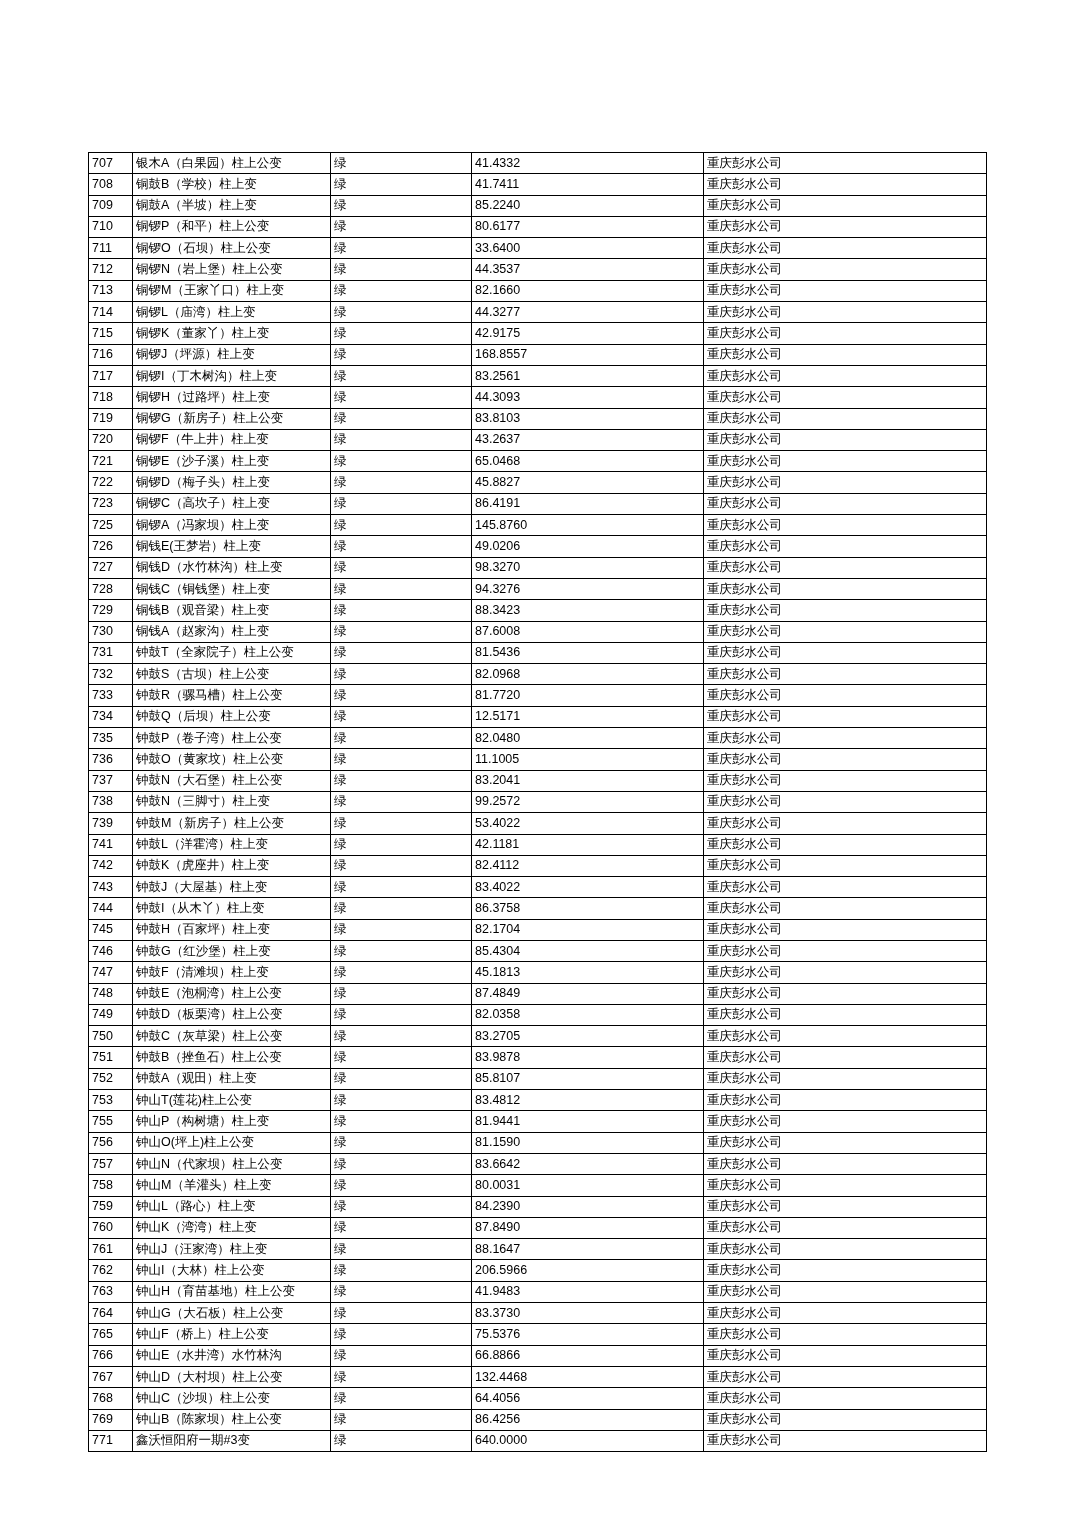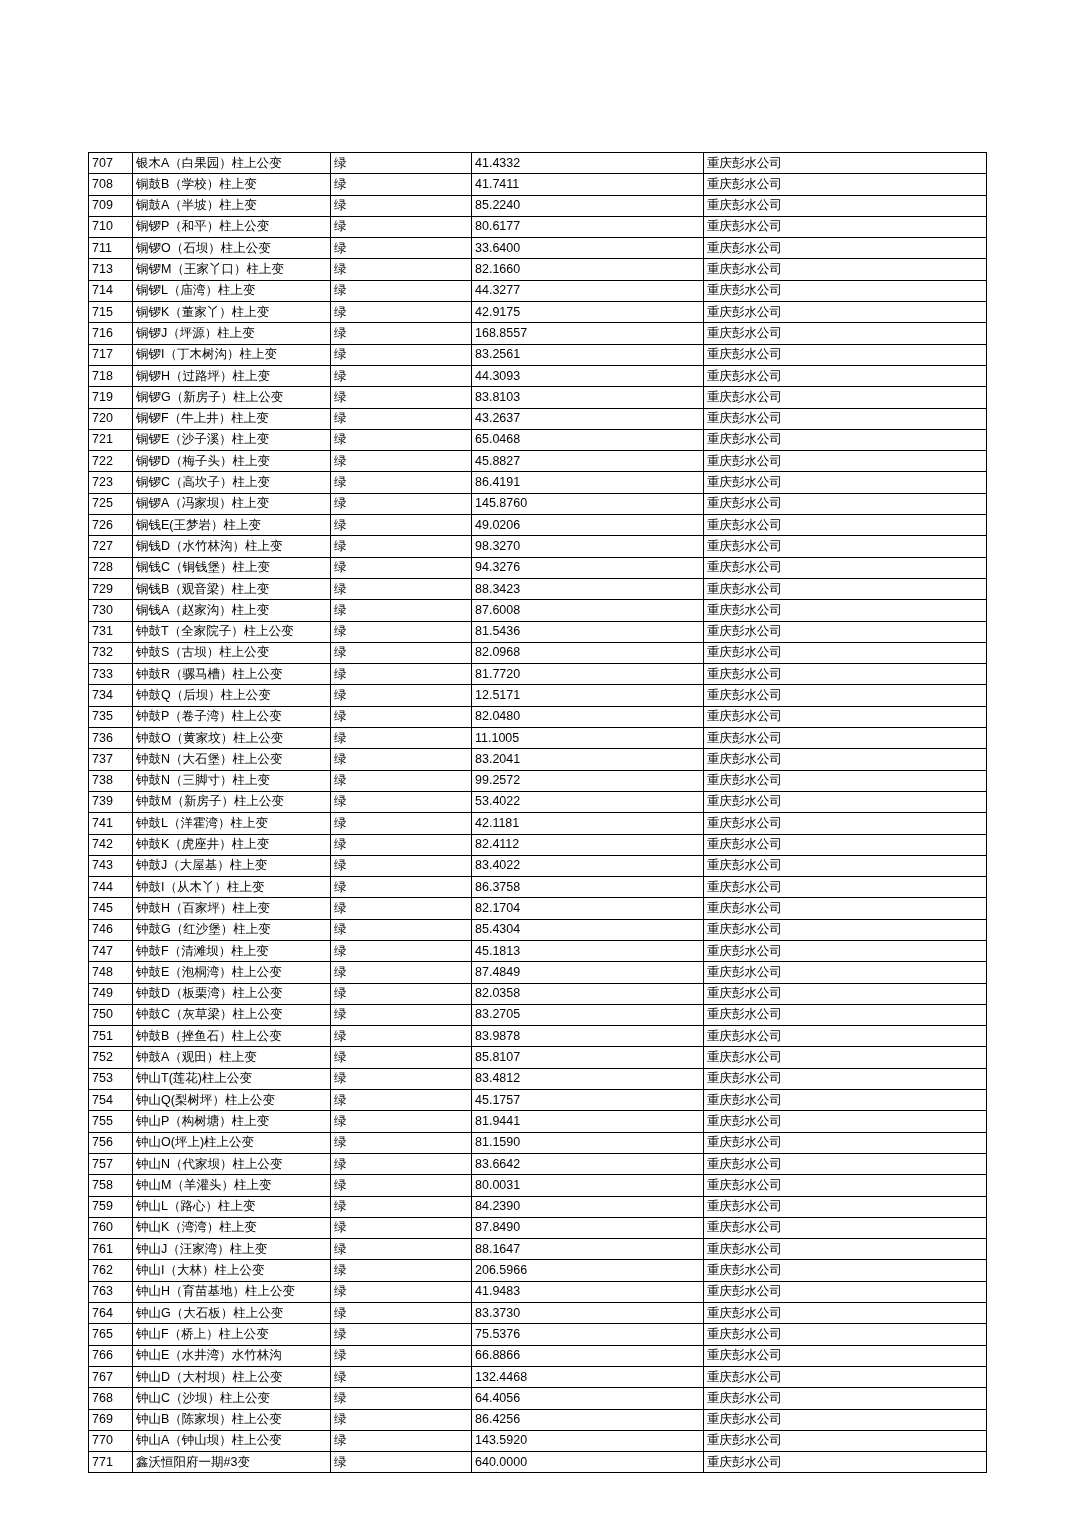--- a/index.html
+++ b/index.html
@@ -90,20 +90,27 @@
           <td class="company">重庆彭水公司</td>
         </tr>
         <tr>
           <td class="idx">711</td>
           <td class="name">铜锣O（石坝）柱上公变</td>
           <td class="color">绿</td>
           <td class="value">33.6400</td>
           <td class="company">重庆彭水公司</td>
         </tr>
         <tr>
+          <td class="idx">712</td>
+          <td class="name">铜锣N（岩上堡）柱上公变</td>
+          <td class="color">绿</td>
+          <td class="value">44.3537</td>
+          <td class="company">重庆彭水公司</td>
+        </tr>
+        <tr>
           <td class="idx">713</td>
           <td class="name">铜锣M（王家丫口）柱上变</td>
           <td class="color">绿</td>
           <td class="value">82.1660</td>
           <td class="company">重庆彭水公司</td>
         </tr>
         <tr>
           <td class="idx">714</td>
           <td class="name">铜锣L（庙湾）柱上变</td>
           <td class="color">绿</td>
@@ -363,27 +370,20 @@
           <td class="company">重庆彭水公司</td>
         </tr>
         <tr>
           <td class="idx">753</td>
           <td class="name">钟山T(莲花)柱上公变</td>
           <td class="color">绿</td>
           <td class="value">83.4812</td>
           <td class="company">重庆彭水公司</td>
         </tr>
         <tr>
-          <td class="idx">754</td>
-          <td class="name">钟山Q(梨树坪）柱上公变</td>
-          <td class="color">绿</td>
-          <td class="value">45.1757</td>
-          <td class="company">重庆彭水公司</td>
-        </tr>
-        <tr>
           <td class="idx">755</td>
           <td class="name">钟山P（构树塘）柱上变</td>
           <td class="color">绿</td>
           <td class="value">81.9441</td>
           <td class="company">重庆彭水公司</td>
         </tr>
         <tr>
           <td class="idx">756</td>
           <td class="name">钟山O(坪上)柱上公变</td>
           <td class="color">绿</td>
@@ -472,27 +472,20 @@
           <td class="name">钟山C（沙坝）柱上公变</td>
           <td class="color">绿</td>
           <td class="value">64.4056</td>
           <td class="company">重庆彭水公司</td>
         </tr>
         <tr>
           <td class="idx">769</td>
           <td class="name">钟山B（陈家坝）柱上公变</td>
           <td class="color">绿</td>
           <td class="value">86.4256</td>
-          <td class="company">重庆彭水公司</td>
-        </tr>
-        <tr>
-          <td class="idx">770</td>
-          <td class="name">钟山A（钟山坝）柱上公变</td>
-          <td class="color">绿</td>
-          <td class="value">143.5920</td>
           <td class="company">重庆彭水公司</td>
         </tr>
         <tr>
           <td class="idx">771</td>
           <td class="name">鑫沃恒阳府一期#3变</td>
           <td class="color">绿</td>
           <td class="value">640.0000</td>
           <td class="company">重庆彭水公司</td>
         </tr>
       </tbody>

